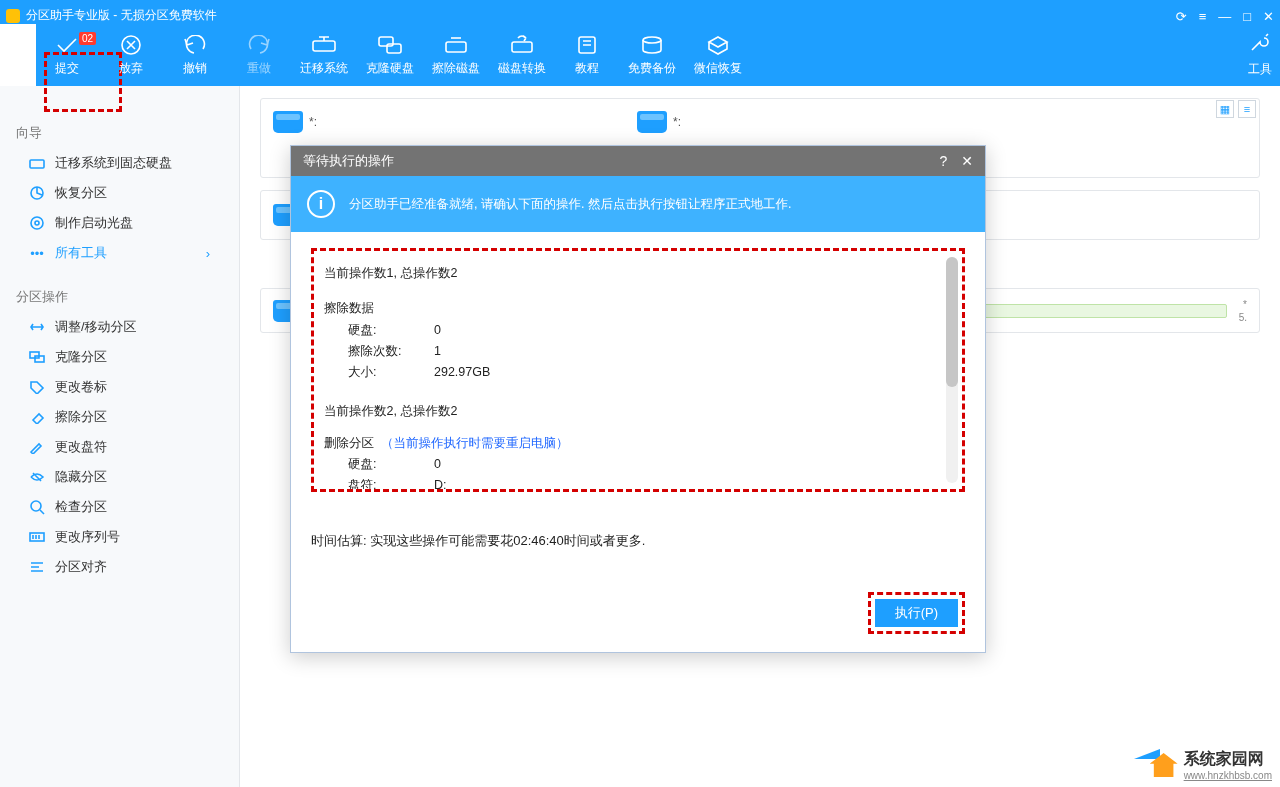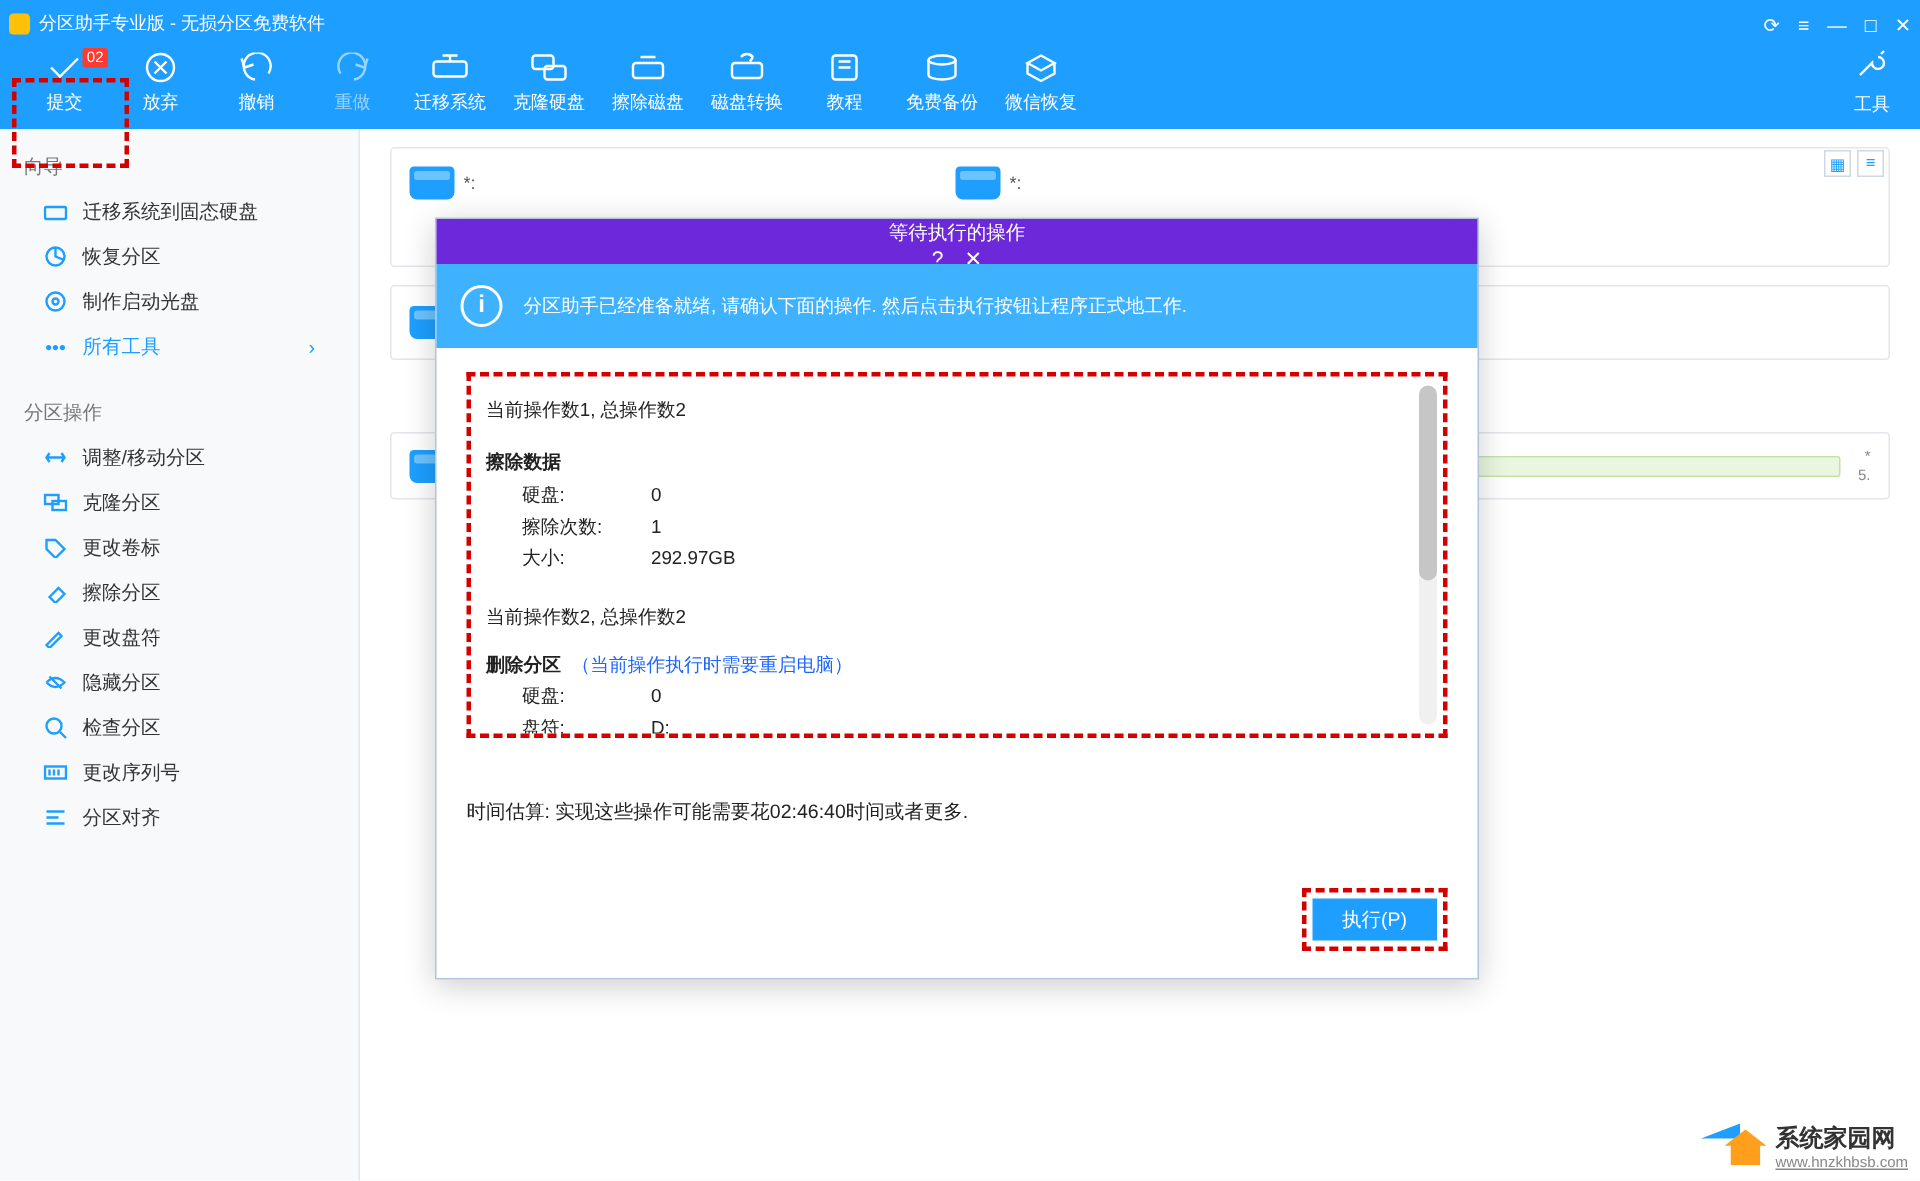--- a/index.html
+++ b/index.html
@@ -7,64 +7,64 @@
 .app { width: 1280px; height: 787px; display: flex; flex-direction: column; background: #fff; }
 
 
 .titlebar { height: 24px; background: #1e9fff; display: flex; align-items: flex-end; color: #fff; font-size: 12px; padding: 0 6px; justify-content: space-between; }
 .titlebar .left { display: flex; align-items: center; gap: 6px; }
 .titlebar .logo { width: 14px; height: 14px; background: #ffc107; border-radius: 3px; display: inline-block; }
 .titlebar .ctrls { display: flex; gap: 12px; font-size: 13px; }
 .titlebar .ctrls span { cursor: pointer; }
 
 
-.toolbar { height: 62px; background: #1e9fff; display: flex; align-items: center; padding: 0 20px; color: #fff; font-size: 12px; justify-content: space-between; position: relative; }
+.toolbar { height: 62px; background: #1e9fff; display: flex; align-items: center; padding: 0 8px; color: #fff; font-size: 12px; justify-content: space-between; position: relative; margin-left: 36px; }
 .toolbar .items { display: flex; gap: 18px; align-items: center; }
 .tb-item { display: flex; flex-direction: column; align-items: center; gap: 4px; cursor: pointer; min-width: 46px; position: relative; }
 .tb-item .ico { width: 26px; height: 22px; display: flex; align-items: center; justify-content: center; }
 .tb-item.disabled { opacity: .55; }
 .tb-right { display: flex; flex-direction: column; align-items: center; gap: 4px; cursor: pointer; }
 .submit-outline { position: absolute; left: 8px; top: 28px; width: 78px; height: 60px; border: 3px dashed #d40000; pointer-events:none; }
 .badge { position: absolute; top: -2px; right: -6px; background: #ff3b30; color:#fff; font-size:10px; padding:0 3px; border-radius:2px; line-height:13px; }
 
 
 .main { flex: 1; display: flex; }
 .sidebar { width: 240px; background: #f7f9fb; border-right: 1px solid #e3e6ea; padding: 10px 0; font-size: 13px; color: #333; }
-.side-hdr { padding: 6px 16px; color: #777; font-size: 13px; }
+.side-hdr { padding: 6px 16px; color: #777; font-size: 13px; margin-top: 22px; }
 .side-itm { display: flex; align-items: center; gap: 10px; padding: 6px 29px; cursor: pointer; }
 .side-itm .si { width: 16px; height: 16px; display:flex; align-items:center; justify-content:center; }
 .side-itm.all { justify-content: space-between; color:#1e9fff; }
 .side-itm.all .lft { display:flex; align-items:center; gap:10px; }
 
 .content { flex:1; background:#fff; padding: 12px 20px; position:relative; }
 .disk-panel { border:1px solid #e3e6ea; border-radius:3px; padding:8px 12px 40px; margin-bottom:12px; display:flex; gap:60px; flex-wrap:wrap; min-height:80px; }
 .disk-entry { display:flex; align-items:center; gap:6px; font-size:12px; color:#555;}
 .disk-icon { width:30px; height:22px; background:#1e9fff; border-radius:3px 3px 5px 5px; position:relative;}
 .disk-icon::after{content:"";position:absolute;left:3px;right:3px;top:3px;height:6px;background:#6cc3ff;border-radius:2px;}
 .view-btns { position:absolute; right:24px; top:14px; display:flex; gap:4px; }
 .view-btns span { width:18px; height:18px; border:1px solid #cfd7df; display:flex; align-items:center; justify-content:center; font-size:11px; color:#1e9fff; cursor:pointer;}
 
 .part-row { border:1px solid #e3e6ea; border-radius:3px; padding:8px 12px; display:flex; align-items:center; gap:12px; font-size:12px; color:#555; margin-bottom:8px;}
 .part-bar { flex:1; height:14px; border:1px solid #bfe3a7; background:linear-gradient(to right,#6ed36e 0%,#6ed36e 35%,#e9f7e1 35%,#e9f7e1 100%); border-radius:2px;}
 .part-meta { display:flex; flex-direction:column; gap:2px; font-size:10px; color:#888; align-items:flex-end;}
 .disk-label { display:flex; flex-direction:column; font-size:11px; color:#444; }
 
 
 .modal-overlay { position:absolute; left:290px; top:145px; width:696px; height:508px; background:#fff; border:1px solid #b0c4de; box-shadow:0 4px 20px rgba(0,0,0,.2); display:flex; flex-direction:column; }
-.modal-title { height:30px; background:#6d28d9; color:#fff; display:flex; align-items:center; justify-content:space-between; padding:0 12px; font-size:13px;flex-direction:column;}
+.modal-title { height:30px; background:#737373; color:#fff; display:flex; align-items:center; justify-content:space-between; padding:0 12px; font-size:13px;}
 .modal-title .mctl { display:flex; gap:14px; font-size:14px;}
 .modal-title .mctl span{cursor:pointer;}
 .modal-info { background:#3eb2ff; color:#fff; padding:14px 16px; display:flex; align-items:center; gap:14px; font-size:12.5px;}
 .info-circle { width:28px; height:28px; border:2px solid #fff; border-radius:50%; display:flex; align-items:center; justify-content:center; font-weight:bold; font-size:16px;}
 .modal-body { flex:1; padding:16px 20px 10px; position:relative; font-size:12.5px; color:#222;}
 .ops-box { border:3px dashed #d40000; padding:12px 16px 12px 10px; height:244px; position:relative; overflow:hidden;}
 .ops-box .scroll-track{position:absolute; right:4px; top:6px; bottom:6px; width:12px; background:#f0f0f0; border-radius:6px;}
 .ops-box .scroll-thumb{position:absolute; right:4px; top:6px; width:12px; height:130px; background:#c6c6c6; border-radius:6px;}
 .ops-inner { line-height:1.7; }
-.ops-inner b { font-weight:bold; }
+.ops-inner b { font-weight:normal; }
 .kv { display:flex; }
 .kv .k { width:110px; padding-left:24px; }
 .kv .v { }
 .blue-note { color:#1e66ff; }
 .time-est { margin-top:40px; font-size:13px; }
 .exec-btn-wrap { position:absolute; right:20px; bottom:18px; }
 .exec-border { border:3px dashed #d40000; padding:4px;}
 .exec-btn { background:#1e9fff; color:#fff; border:none; padding:5px 20px; font-size:13px; cursor:pointer;}
 
 

